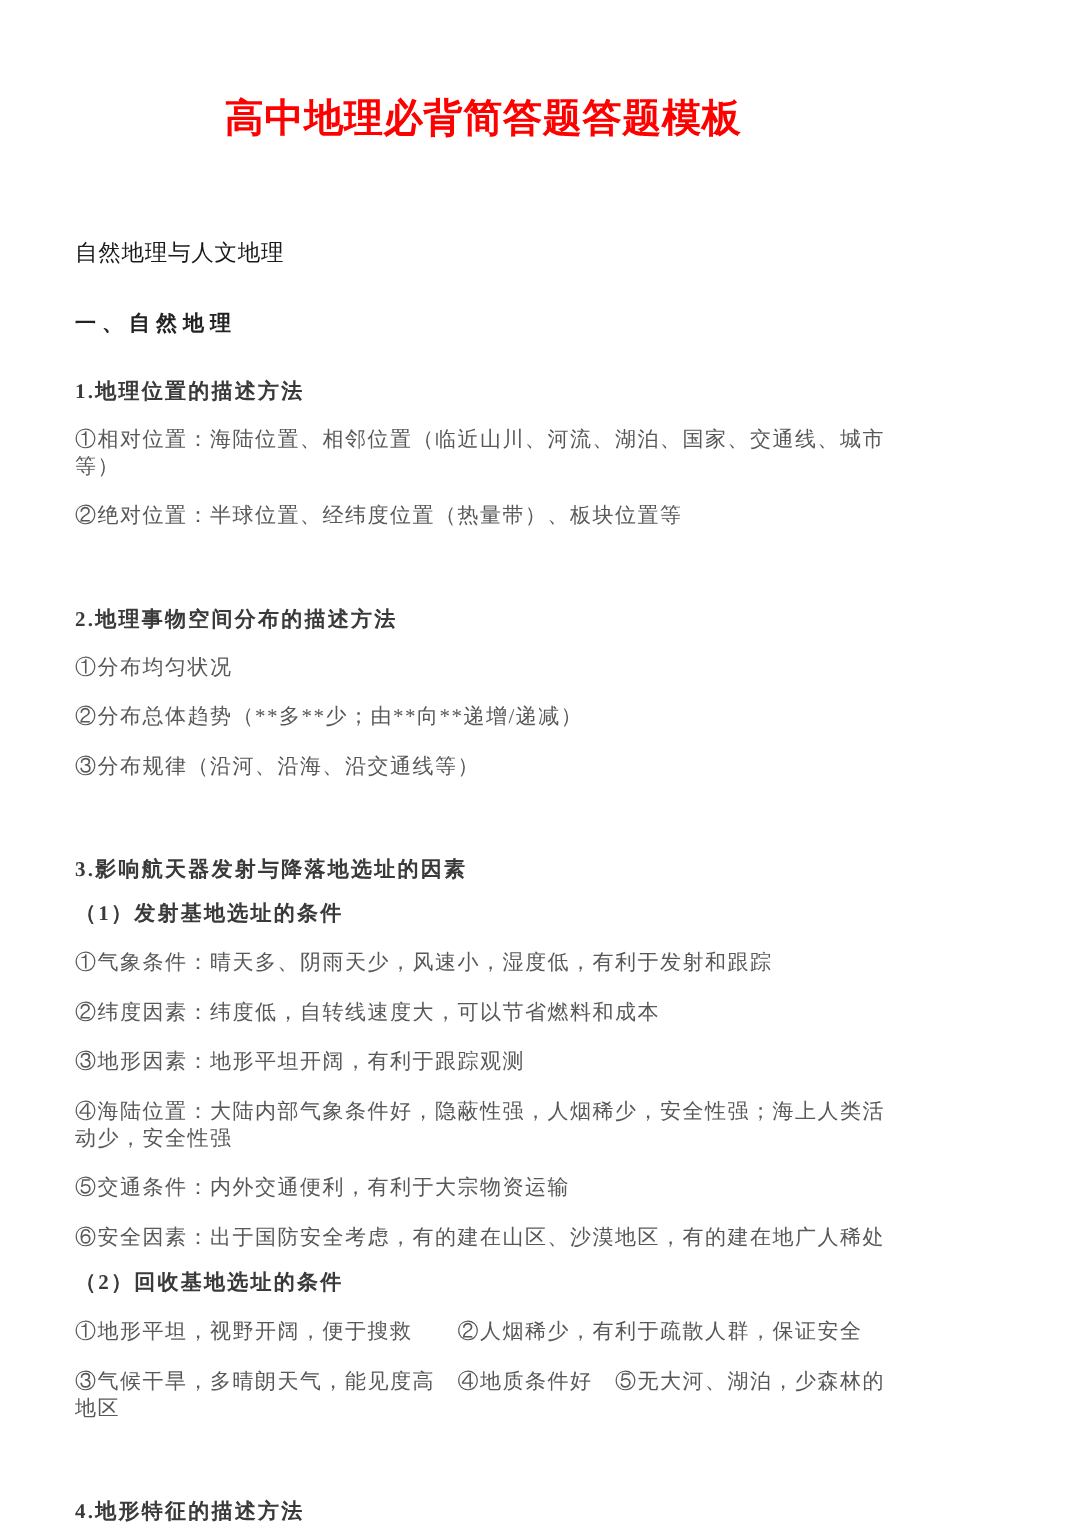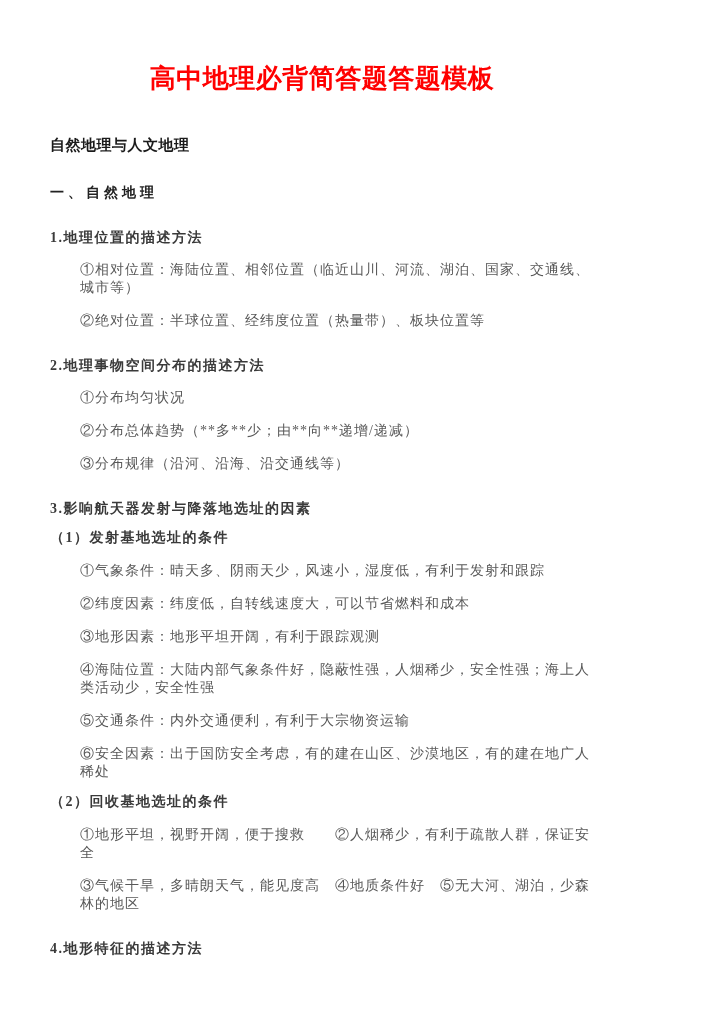--- a/index.html
+++ b/index.html
@@ -19,39 +19,39 @@
   .doc-title {
     font-family: "Liberation Sans", "DejaVu Sans", sans-serif;
     font-weight: bold;
     font-size: 26px;
     line-height: 32px;
     color: #ff0000;
     text-align: center;
     letter-spacing: 0.5px;
   }
   .subject-heading {
-    margin-top: 42px;
+    margin-top: 66px;
     font-family: "Liberation Sans", "DejaVu Sans", sans-serif;
-    font-weight: bold;
+    font-weight: normal;
     font-size: 15px;
     line-height: 18px;
     color: #1a1a1a;
     letter-spacing: 0.5px;
   }
   .part-heading {
     margin-top: 28px;
     font-family: "Liberation Serif", "DejaVu Serif", serif;
     font-weight: bold;
     font-size: 14px;
     line-height: 22px;
     color: #222222;
     letter-spacing: 4px;
   }
   .sec-heading {
-    margin-top: 28px;
+    margin-top: 52px;
     font-weight: bold;
     font-size: 14px;
     line-height: 16px;
     color: #3a3a3a;
     letter-spacing: 1.5px;
   }
   .sec-heading.first {
     margin-top: 26px;
   }
   .sub-heading {
@@ -62,21 +62,20 @@
     color: #3a3a3a;
     letter-spacing: 1.5px;
   }
   .line {
     margin-top: 15px;
     font-size: 14px;
     line-height: 18px;
     color: #585858;
     letter-spacing: 1px;
     white-space: pre-wrap;
-    margin-left: 30px;
   }
 </style>
 </head>
 <body>
 
 <div class="page">
 
   <h1 class="doc-title">高中地理必背简答题答题模板</h1>
 
   <h2 class="subject-heading">自然地理与人文地理</h2>

